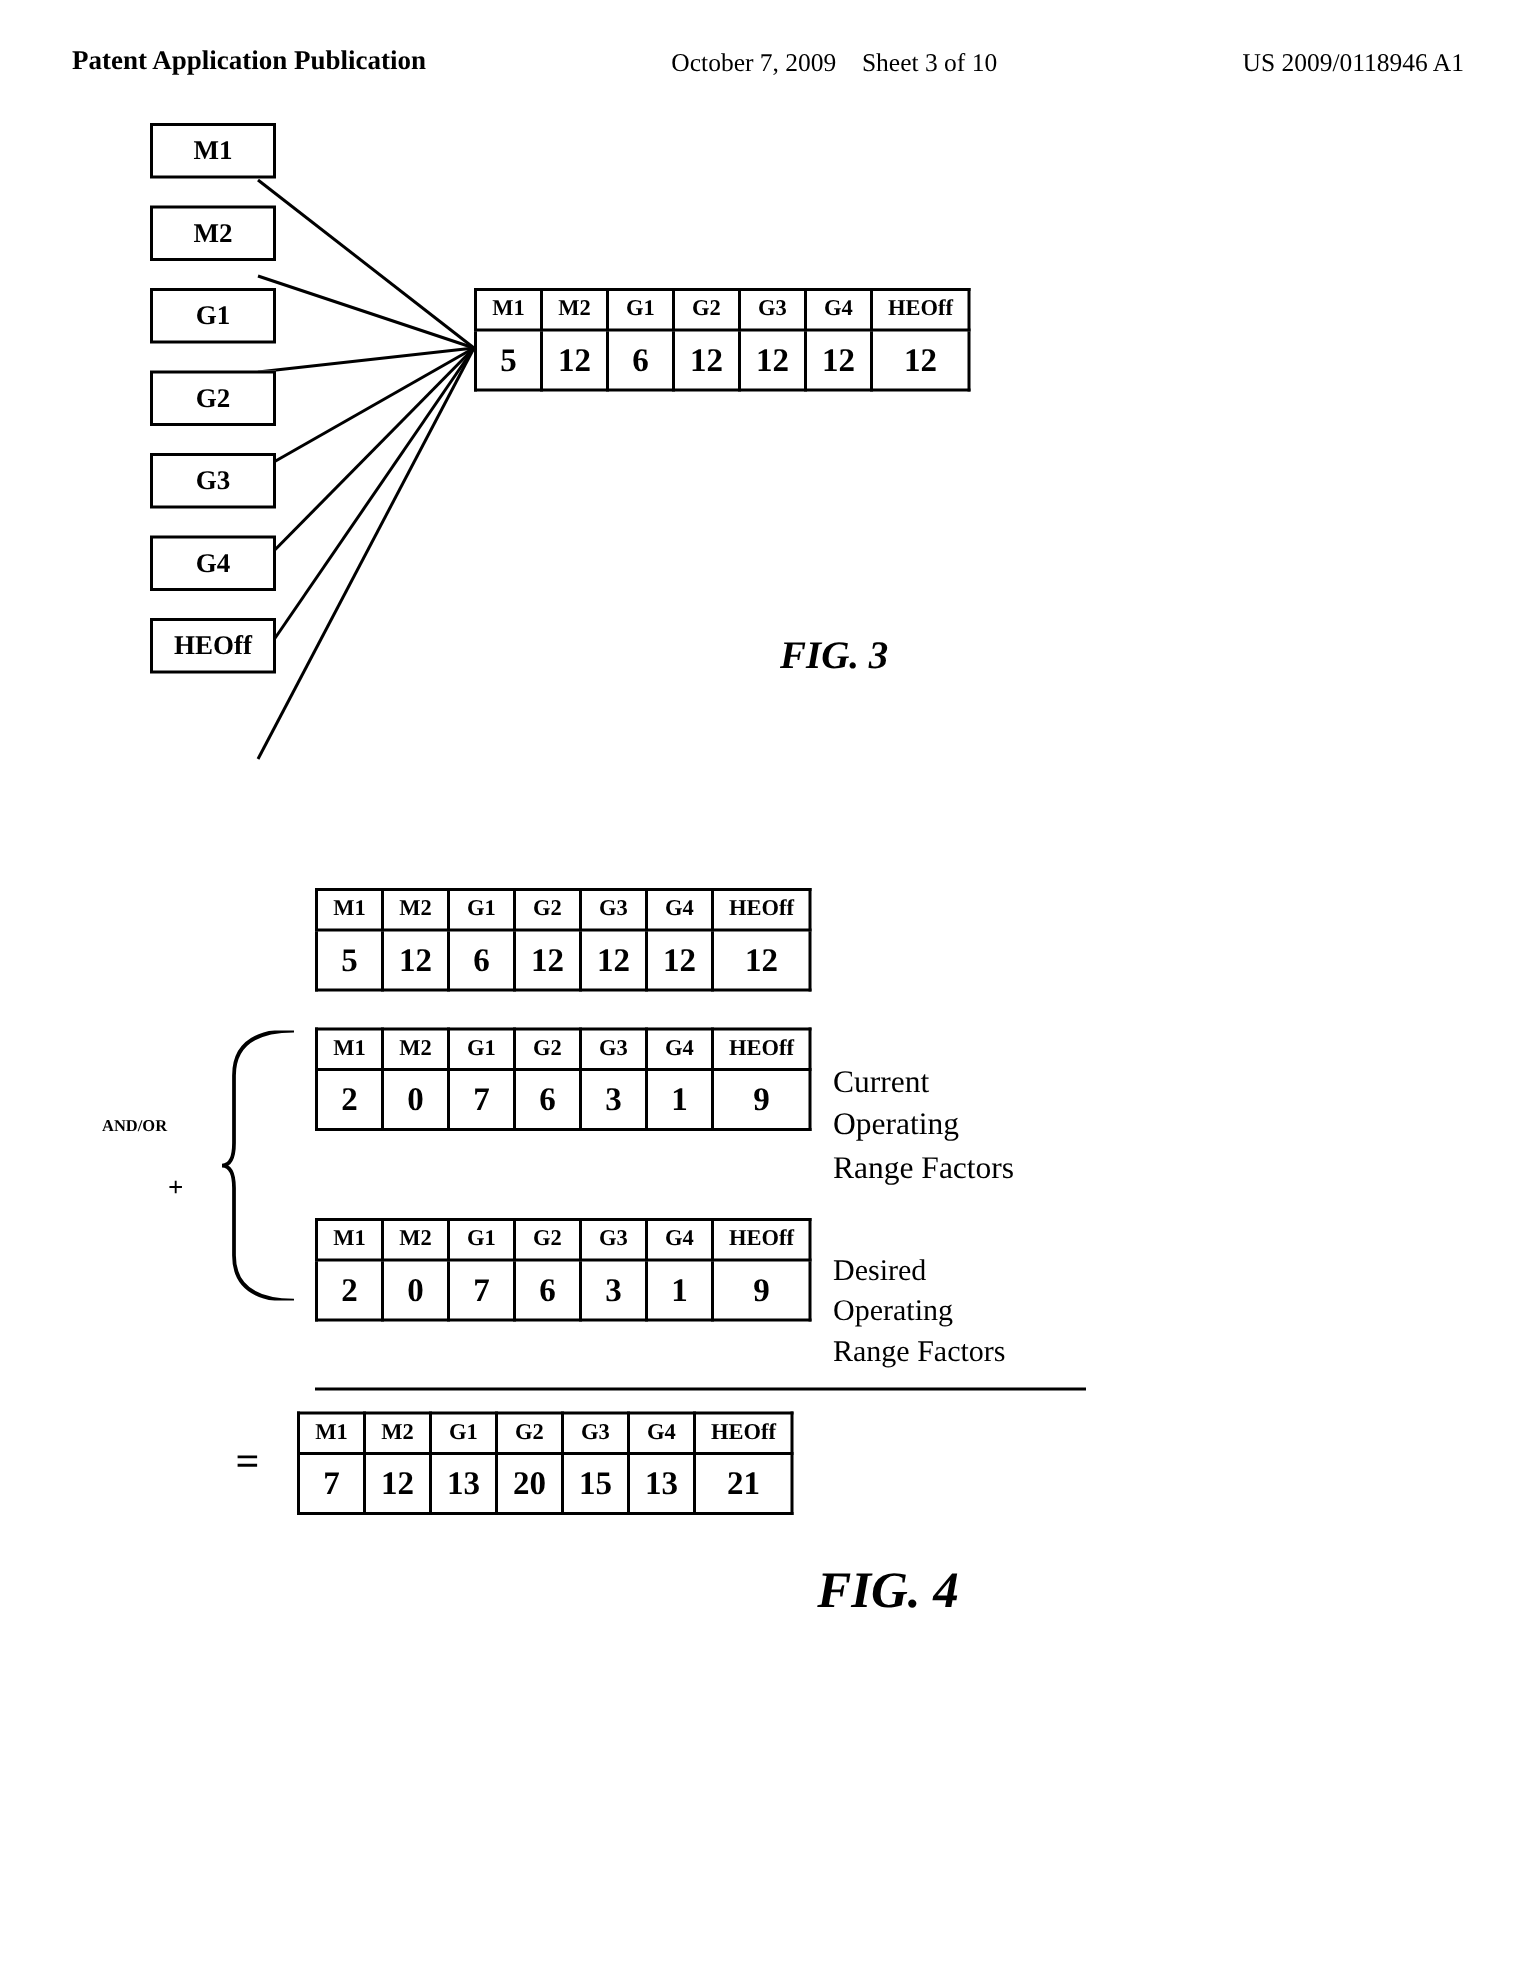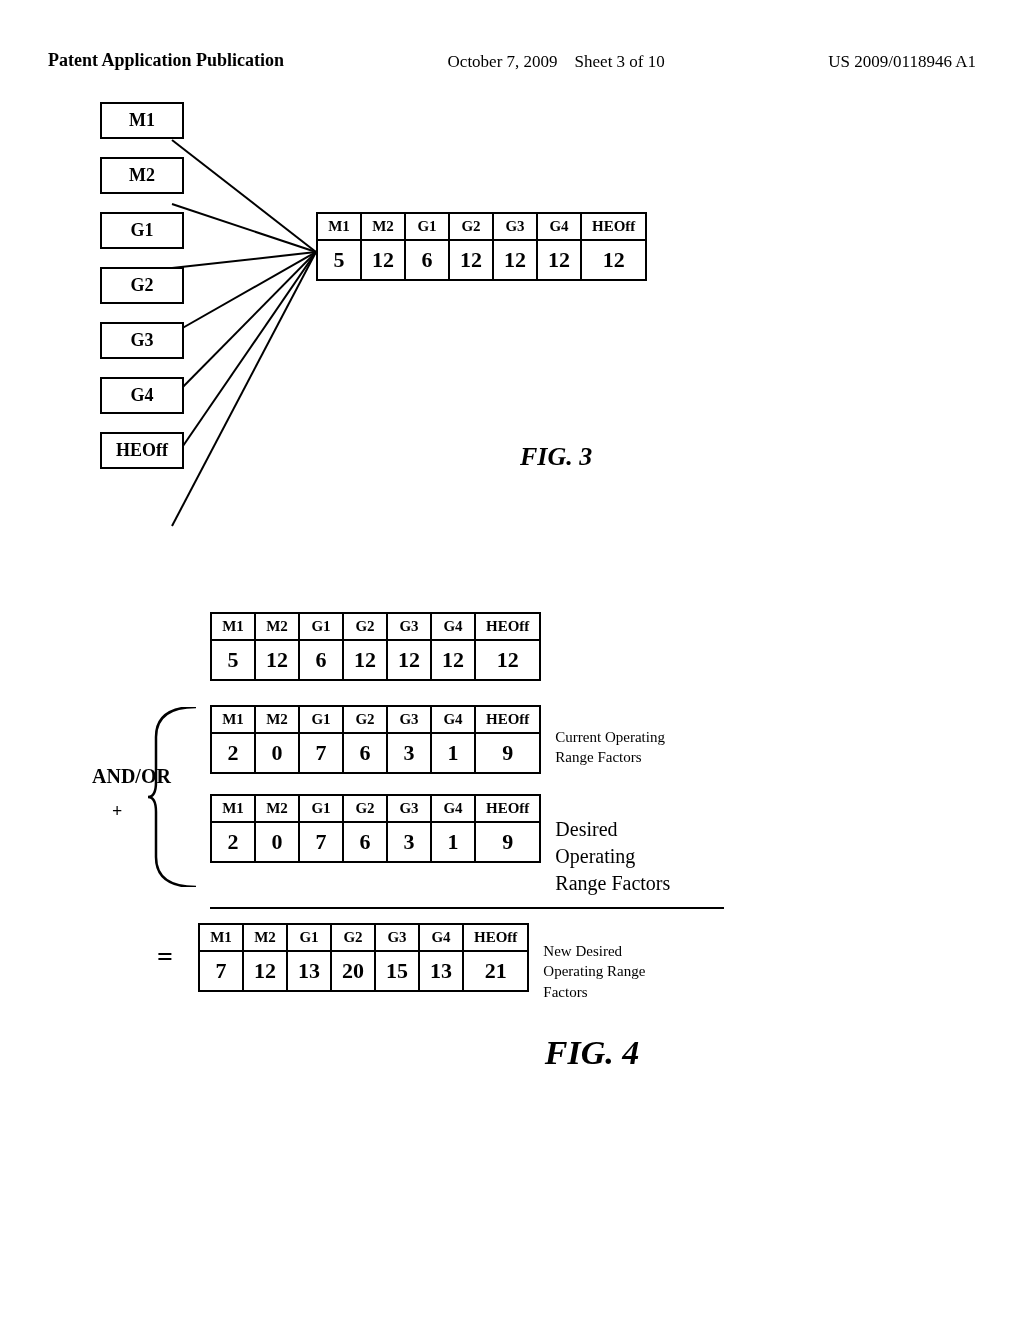--- a/index.html
+++ b/index.html
@@ -25,21 +25,20 @@
       line-height: 1.3;
     }
     .header-center {
       font-size: 17px;
       text-align: center;
       padding-top: 4px;
     }
     .header-right {
       font-size: 17px;
       padding-top: 4px;
-      margin-top: 20px;
     }
 
     .box {
       border: 2px solid #000;
       padding: 6px 14px;
       font-size: 18px;
       font-weight: bold;
       text-align: center;
       min-width: 60px;
       background: #fff;
@@ -171,21 +170,21 @@
     </div>
   </div>
 
   <div style="position:relative;">
 
     <svg style="position:absolute;left:86px;top:2px;width:60px;height:180px;">
 
       <path d="M50,0 Q10,0 10,30 L10,75 Q10,90 2,90 Q10,90 10,105 L10,150 Q10,180 50,180" fill="none" stroke="#000" stroke-width="2.5"></path>
     </svg>
 
-    <div style="position:absolute;left:32px;top:60px;font-size:20px;font-weight:bold;">AND/OR</div>
+    <div style="position:absolute;left:8px;top:60px;font-size:11px;font-weight:bold;">AND/OR</div>
 
     <div style="position:absolute;left:52px;top:96px;font-size:18px;font-weight:bold;">+</div>
 
     <div style="display:flex;align-items:flex-start;margin-left:150px;margin-bottom:20px;">
       <div>
         <table class="data-table">
           <thead>
             <tr>
               <th>M1</th>
               <th>M2</th>
@@ -202,21 +201,21 @@
               <td>0</td>
               <td>7</td>
               <td>6</td>
               <td>3</td>
               <td>1</td>
               <td>9</td>
             </tr>
           </tbody>
         </table>
       </div>
-      <div style="font-size:15px;line-height:1.35;padding-top:22px;padding-left:14px;max-width:140px;">Current Operating Range Factors</div>
+      <div style="font-size:21px;line-height:1.35;padding-top:22px;padding-left:14px;max-width:140px;">Current Operating Range Factors</div>
     </div>
 
     <div style="display:flex;align-items:flex-start;margin-left:150px;margin-bottom:10px;">
       <div>
         <table class="data-table">
           <thead>
             <tr>
               <th>M1</th>
               <th>M2</th>
               <th>G1</th>
@@ -266,18 +265,17 @@
             <td>12</td>
             <td>13</td>
             <td>20</td>
             <td>15</td>
             <td>13</td>
             <td>21</td>
           </tr>
         </tbody>
       </table>
     </div>
-    <div style="font-size:15px;line-height:1.35;padding-top:18px;padding-left:14px;max-width:140px;">New Desired Operating Range Factors</div>
   </div>
 
   <div style="text-align:center;font-size:34px;font-style:italic;font-weight:bold;margin-top:32px;margin-left:100px;">FIG. 4</div>
 
 </div>
 
 </body></html>

